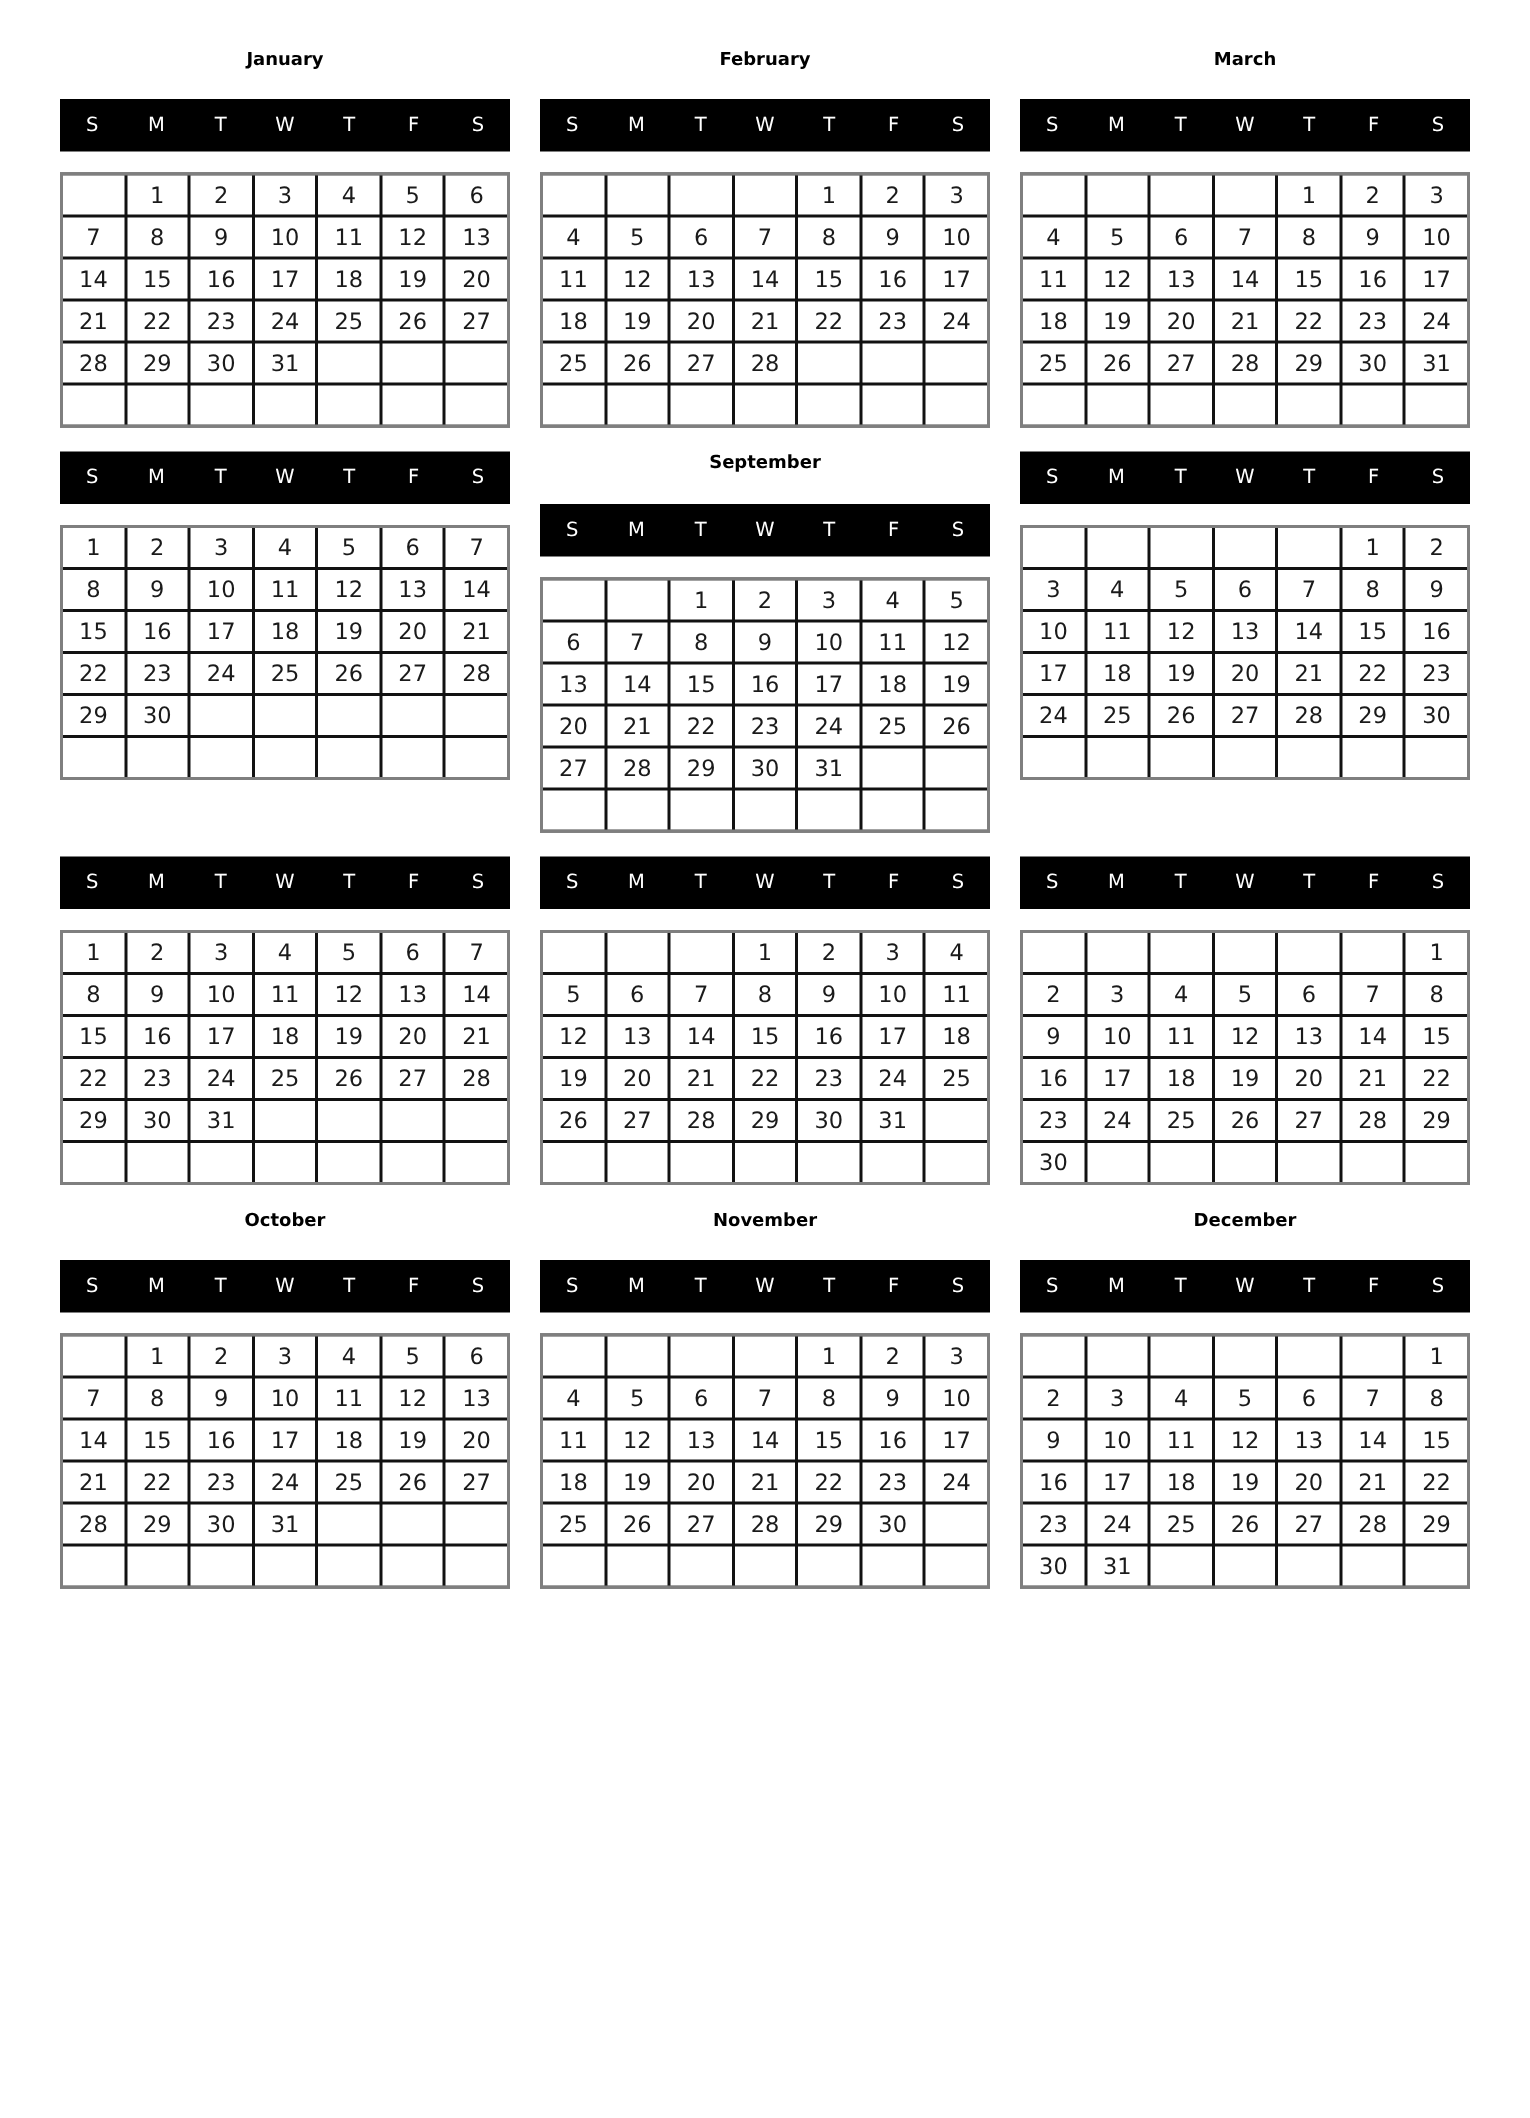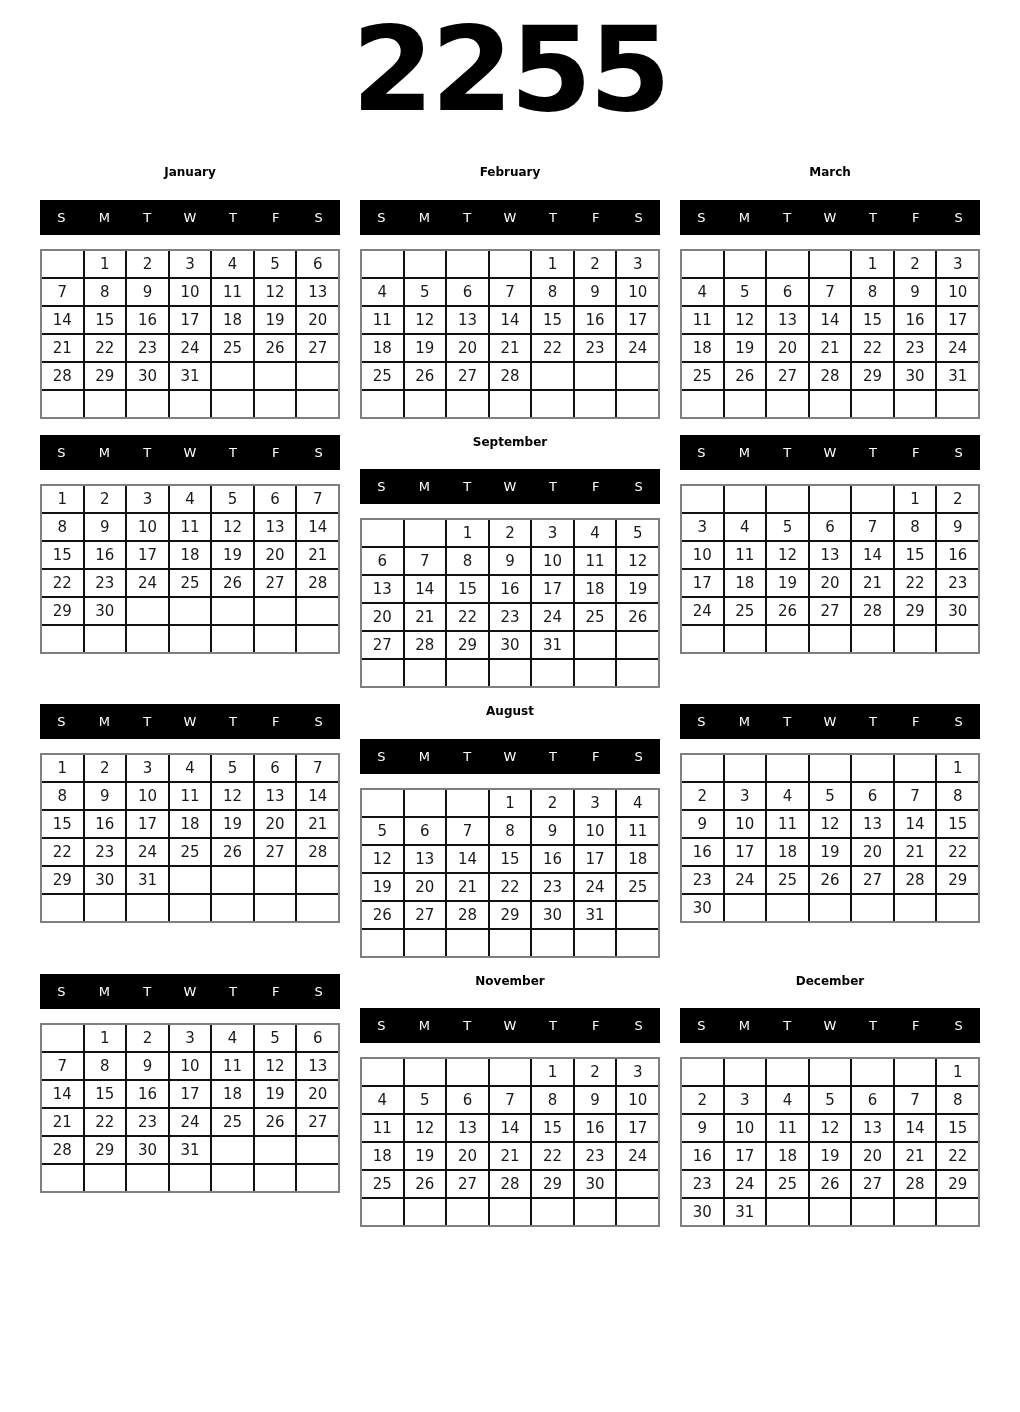--- a/index.html
+++ b/index.html
@@ -62,21 +62,20 @@
     align-items: center;
     justify-content: center;
     font-size: 15px;
     color: var(--day-text, #1a1a1a);
   }
 </style>
 </head>
 <body>
 
 <div class="page">
-  <h1 class="year">2255</h1>
   <div class="months" id="months">
       <div class="month-block">
         <div class="month-title">January</div>
         <div class="dow-bar">
           <div class="dow">S</div>
           <div class="dow">M</div>
           <div class="dow">T</div>
           <div class="dow">W</div>
           <div class="dow">T</div>
           <div class="dow">F</div>
@@ -454,21 +453,20 @@
           <div class="day-cell"></div>
           <div class="day-cell"></div>
           <div class="day-cell"></div>
           <div class="day-cell"></div>
           <div class="day-cell"></div>
           <div class="day-cell"></div>
           <div class="day-cell"></div>
         </div>
       </div>
       <div class="month-block">
-        <div class="month-title">August</div>
         <div class="dow-bar">
           <div class="dow">S</div>
           <div class="dow">M</div>
           <div class="dow">T</div>
           <div class="dow">W</div>
           <div class="dow">T</div>
           <div class="dow">F</div>
           <div class="dow">S</div>
         </div>
         <div class="day-grid">
@@ -565,20 +563,21 @@
           <div class="day-cell">30</div>
           <div class="day-cell"></div>
           <div class="day-cell"></div>
           <div class="day-cell"></div>
           <div class="day-cell"></div>
           <div class="day-cell"></div>
           <div class="day-cell"></div>
         </div>
       </div>
       <div class="month-block">
+        <div class="month-title">October</div>
         <div class="dow-bar">
           <div class="dow">S</div>
           <div class="dow">M</div>
           <div class="dow">T</div>
           <div class="dow">W</div>
           <div class="dow">T</div>
           <div class="dow">F</div>
           <div class="dow">S</div>
         </div>
         <div class="day-grid">

